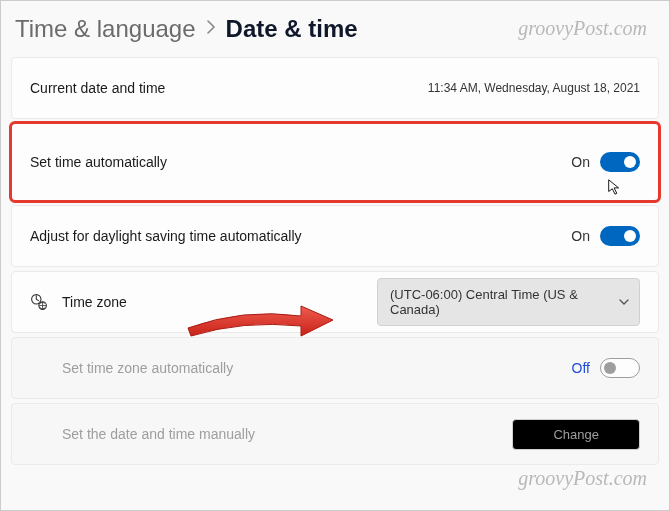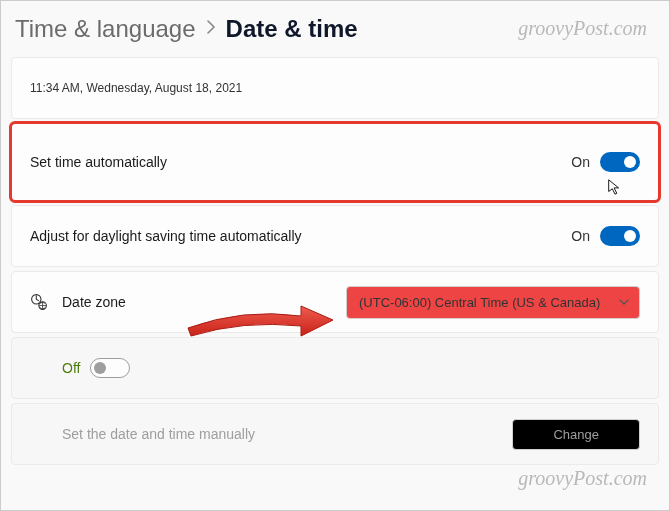--- a/index.html
+++ b/index.html
@@ -92,21 +92,21 @@
   }
   .toggle-wrap {
     display: flex;
     align-items: center;
     gap: 10px;
   }
   .toggle-state {
     font-size: 14px;
     color: #333;
   }
-  .card.disabled .toggle-state { color: #4d7c0f; }
+  .card.disabled .toggle-state { color: #1d4ed8; }
   .toggle {
     width: 40px;
     height: 20px;
     border-radius: 10px;
     background: #0067c0;
     position: relative;
     cursor: pointer;
   }
   .toggle::after {
     content: "";
@@ -129,25 +129,25 @@
     width: 18px; height: 18px;
     margin-right: 14px;
     flex-shrink: 0;
   }
   .spacer-icon {
     width: 18px; margin-right: 14px; flex-shrink: 0;
   }
   .select {
     border: 1px solid #d0d0d0;
     border-radius: 4px;
-    background: #ef4444;
+    background: #e5e5e5;
     padding: 8px 30px 8px 12px;
     font-size: 13px;
     color: #333;
-    width: 294px;
+    width: 263px;
     text-align: left;
     position: relative;
     cursor: pointer;
   }
   .select .chev {
     position: absolute;
     right: 10px;
     top: 50%;
     transform: translateY(-50%);
     color: #666;
@@ -186,20 +186,21 @@
     <span class="bc-sep">
       <svg width="10" height="14" viewBox="0 0 10 14">
           <path d="M2 1 L8 7 L2 13" stroke="#888" stroke-width="1.6" fill="none" stroke-linecap="round"></path>
         </svg>
     </span>
     <span class="bc-current">Date &amp; time</span>
     <span class="watermark">groovyPost.com</span>
   </div>
 
   <div class="card">
+    <div class="label">Current date and time</div>
     <div class="value">11:34 AM, Wednesday, August 18, 2021</div>
   </div>
 
   <div class="card highlight">
     <div class="label">Set time automatically</div>
     <div class="toggle-wrap">
       <span class="toggle-state">On</span>
       <div class="toggle"></div>
     </div>
   </div>
@@ -214,33 +215,34 @@
 
   <div class="card">
     <span class="tz-icon">
       <svg viewBox="0 0 20 20" width="18" height="18">
         <circle cx="7" cy="7" r="5.2" fill="none" stroke="#333" stroke-width="1.2"></circle>
         <path d="M7 3 L7 7 L9.5 8.5" stroke="#333" stroke-width="1.2" fill="none" stroke-linecap="round"></path>
         <circle cx="14" cy="14" r="4.2" fill="#fdfdfd" stroke="#333" stroke-width="1.2"></circle>
         <path d="M10 14 H18 M14 10 V18 M11 11.5 Q14 9 17 11.5 M11 16.5 Q14 19 17 16.5" stroke="#333" stroke-width="0.9" fill="none"></path>
       </svg>
     </span>
-    <div class="label">Date zone</div>
+    <div class="label">Time zone</div>
     <div class="select">
       <span>(UTC-06:00) Central Time (US &amp; Canada)</span>
       <span class="chev">
         <svg width="10" height="7" viewBox="0 0 10 7">
             <path d="M1 1 L5 5 L9 1" stroke="#555" stroke-width="1.3" fill="none" stroke-linecap="round"></path>
           </svg>
       </span>
     </div>
   </div>
 
   <div class="card disabled">
     <span class="spacer-icon"></span>
+    <div class="label">Set time zone automatically</div>
     <div class="toggle-wrap">
       <span class="toggle-state">Off</span>
       <div class="toggle off"></div>
     </div>
   </div>
 
   <div class="card disabled">
     <span class="spacer-icon"></span>
     <div class="label">Set the date and time manually</div>
     <button class="btn">Change</button>

